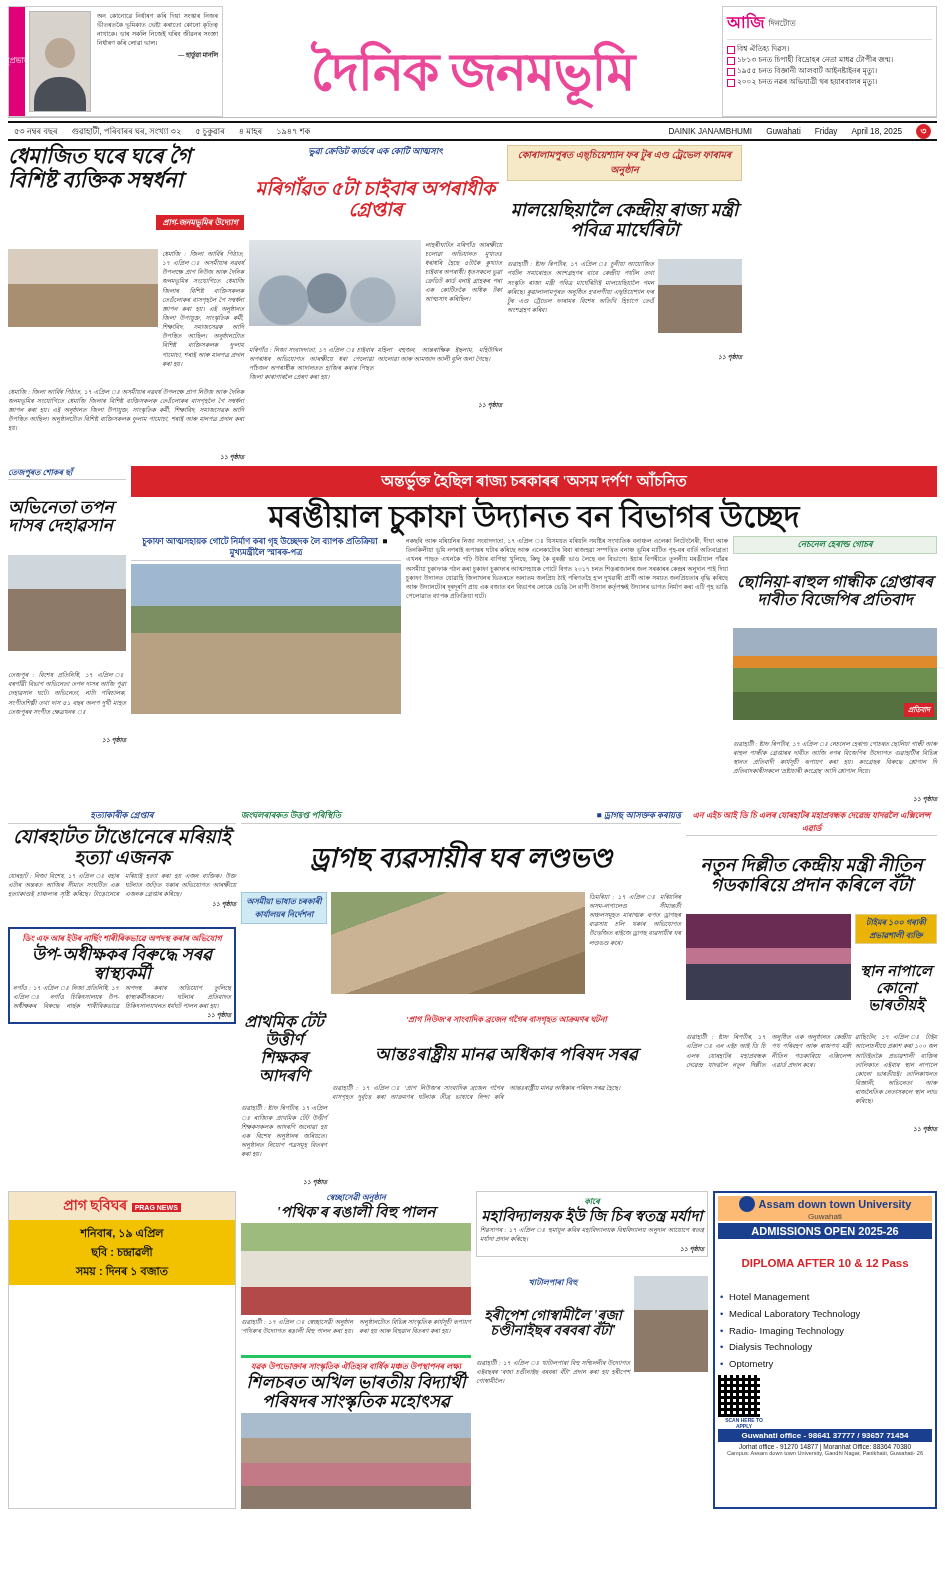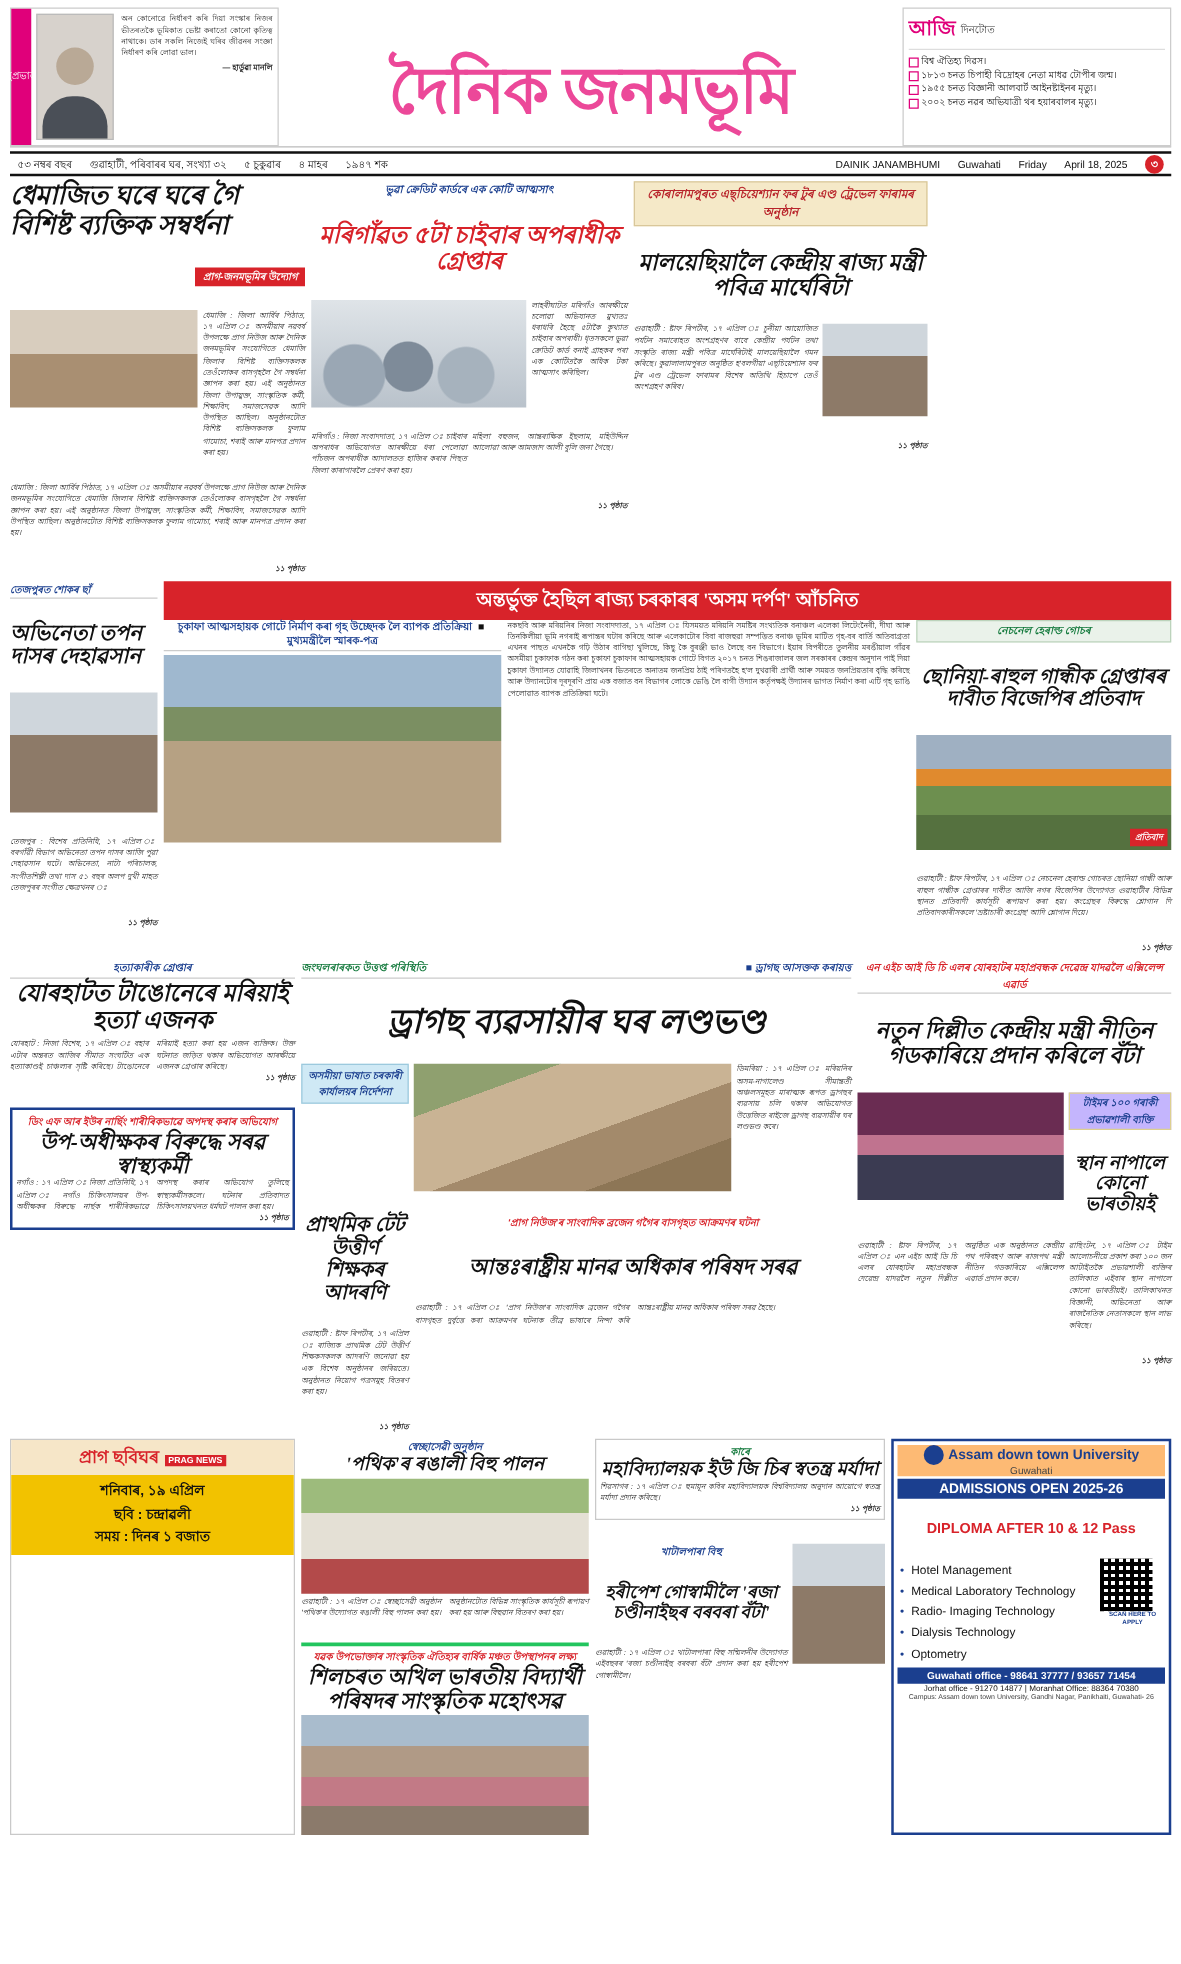--- a/index.html
+++ b/index.html
@@ -205,20 +205,21 @@
     <div class="col" style="width:118px;">
       <div style="font-size:8px;font-weight:bold;color:#1b3f8f;border-bottom:1px solid #ccc;">তেজপুৰত শোকৰ ছাঁ</div>
       <div class="hl" style="font-size:17px;line-height:1.1;">অভিনেতা তপন দাসৰ দেহাৱসান</div>
       <div class="ph portrait" style="height:96px;"></div>
       <div class="body-text">তেজপুৰ : বিশেষ প্ৰতিনিধি, ১৭ এপ্ৰিল ঃ বৰগাঁৱী বিভাগ অভিনেতা তপন দাসৰ আজি পুৱা দেহাৱসান ঘটে। অভিনেতা, নাট্য পৰিচালক, সংগীতশিল্পী তথা দাস ৫১ বছৰ অলপ দুখী মাহত তেজপুৰৰ সংগীত ক্ষেত্ৰখনৰ ঃ</div>
       <div class="body-text" style="text-align:right;font-weight:bold;">১১ পৃষ্ঠাত</div>
     </div>
 
     <div style="flex:1;">
       <div class="banner-red">অন্তৰ্ভুক্ত হৈছিল ৰাজ্য চৰকাৰৰ 'অসম দৰ্পণ' আঁচনিত</div>
+      <div class="hl mega" style="margin:4px 0 3px;">মৰঙীয়াল চুকাফা উদ্যানত বন বিভাগৰ উচ্ছেদ</div>
       <div style="display:flex;gap:5px;">
         <div style="width:270px;">
           <div style="font-size:8.4px;font-weight:bold;color:#1b3f8f;line-height:1.3;text-align:center;border-bottom:1px solid #ccc;padding-bottom:2px;">
             <span>চুকাফা আত্মসহায়ক গোটে নিৰ্মাণ কৰা গৃহ উচ্ছেদক লৈ ব্যাপক প্ৰতিক্ৰিয়া</span>
             <span style="color:#111;">&nbsp;■&nbsp;</span>
             <span>মুখ্যমন্ত্ৰীলৈ স্মাৰক-পত্ৰ</span>
           </div>
           <div class="ph yellowmach" style="height:150px;margin-top:3px;"></div>
         </div>
         <div class="body-text" style="flex:1;">নকছবি আৰু মৰিয়নিৰ নিজা সংবাদদাতা, ১৭ এপ্ৰিল ঃ যিসময়ত মৰিয়নি সমষ্টিৰ সংখ্যতিক বনাঞ্চল এলেকা লিটেংনৈৰী, দীঘা আৰু তিনকিলীয়া ভূমি নগৰাই ৰূপান্তৰ ঘটাৰ কৰিছে আৰু এলেকাটোৰ বিবা ৰাজহুৱা সম্পত্তিত বনাঞ্চ ভূমিৰ মাটিত গৃহ-বৰ বাৰ্তি অতিবাগ্ৰতা এখনৰ পাছত এখনকৈ গঢ়ি উঠাৰ বাগিছা খুলিছে, কিছু কৈ বুৰঞ্জী ভাও লৈছে বন বিভাগে। ইয়াৰ বিপৰীতে তুলনীয় মৰঙীয়াল গাঁৱৰ অসমীয়া চুকাফাক গঠন কৰা চুকাফা চুকাফাৰ আত্মসহায়ক গোটে বিগত ২০১৭ চনত শিঙৰাজালৰ জল সৰকাৰৰ কেন্দ্ৰৰ অনুদান পাই দিয়া চুকাফা উদ্যানত যোৱাহি জিলাখনৰ ভিতৰতে অনাতম জনপ্ৰিয় ঠাই পৰিণতহৈ হ'ল দুখৱাৰী প্ৰাৰ্থী আৰু সময়ত জনপ্ৰিয়তাৰ বৃদ্ধি কৰিছে আৰু উদ্যানটোৰ দূৰদূৰণি প্ৰায় এক বজাত বন বিভাগৰ লোকে ভেঙি লৈ বাগী উদ্যান কৰ্তৃপক্ষই উদ্যানৰ ভাগত নিৰ্মাণ কৰা এটি গৃহ ভাঙি পেলোৱাত ব্যাপক প্ৰতিক্ৰিয়া ঘটে।</div>
@@ -280,21 +281,21 @@
         </div>
       </div>
     </div>
 
     <div class="col" style="flex:1;">
       <div style="text-align:center;font-size:8.2px;font-weight:bold;color:#d8232a;border-bottom:1px solid #ccc;">এন এইচ আই ডি চি এলৰ যোৰহাটৰ মহাপ্ৰবন্ধক দেৱেন্দ্ৰ যাদৱলৈ এক্সিলেন্স এৱাৰ্ড</div>
       <div class="hl" style="font-size:18px;text-align:center;">নতুন দিল্লীত কেন্দ্ৰীয় মন্ত্ৰী নীতিন গডকাৰিয়ে প্ৰদান কৰিলে বঁটা</div>
       <div style="display:flex;gap:4px;">
         <div class="ph stage" style="flex:1;height:86px;"></div>
         <div class="col" style="width:82px;">
-          <div style="background:#c4b5fd;border:1px solid #ddd08f;font-size:8px;font-weight:bold;text-align:center;color:#1b3f8f;padding:1px;">টাইমৰ ১০০ গৰাকী প্ৰভাৱশালী ব্যক্তি</div>
+          <div style="background:#eab308;border:1px solid #ddd08f;font-size:8px;font-weight:bold;text-align:center;color:#1b3f8f;padding:1px;">টাইমৰ ১০০ গৰাকী প্ৰভাৱশালী ব্যক্তি</div>
           <div class="hl" style="font-size:15px;text-align:center;">স্থান নাপালে কোনো ভাৰতীয়ই</div>
         </div>
       </div>
       <div style="display:flex;gap:4px;">
         <div class="body-text" style="flex:1;column-count:2;column-gap:6px;">গুৱাহাটী : ষ্টাফ ৰিপৰ্টাৰ, ১৭ এপ্ৰিল ঃ এন এইচ আই ডি চি এলৰ যোৰহাটৰ মহাপ্ৰবন্ধক দেৱেন্দ্ৰ যাদৱলৈ নতুন দিল্লীত অনুষ্ঠিত এক অনুষ্ঠানত কেন্দ্ৰীয় পথ পৰিবহণ আৰু ৰাজপথ মন্ত্ৰী নীতিন গডকাৰিয়ে এক্সিলেন্স এৱাৰ্ড প্ৰদান কৰে।</div>
         <div class="body-text" style="width:82px;">ৱাছিংটন, ১৭ এপ্ৰিল ঃ টাইম আলোচনীয়ে প্ৰকাশ কৰা ১০০ জন আটাইতকৈ প্ৰভাৱশালী ব্যক্তিৰ তালিকাত এইবাৰ স্থান নাপালে কোনো ভাৰতীয়ই। তালিকাখনত বিজ্ঞানী, অভিনেতা আৰু ৰাজনৈতিক নেতাসকলে স্থান লাভ কৰিছে।</div>
       </div>
       <div class="body-text" style="text-align:right;font-weight:bold;">১১ পৃষ্ঠাত</div>
     </div>
   </div>
@@ -347,21 +348,21 @@
     <div class="adbox" style="flex:1;padding:3px;">
       <div class="ad-head">
         <div style="display:flex;align-items:center;justify-content:center;gap:4px;">
           <span style="width:16px;height:16px;border-radius:50%;background:#1b3f8f;display:inline-block;"></span>
           <span style="font-size:11px;font-weight:bold;color:#1b3f8f;">Assam down town University</span>
         </div>
         <div style="font-size:8px;color:#444;">Guwahati</div>
       </div>
       <div style="background:#1b3f8f;color:#fff;text-align:center;font-size:11px;font-weight:bold;padding:2px;margin-top:2px;">ADMISSIONS OPEN 2025-26</div>
       <div style="text-align:center;font-size:11.5px;font-weight:bold;color:#d8232a;padding:18px 0;">DIPLOMA AFTER 10 &amp; 12 Pass</div>
-      <div style="display:flex;">
+      <div style="display:flex;flex-direction:column;">
         <ul class="ad-list" style="flex:1;margin:0;padding-left:2px;">
           <li>Hotel Management</li>
           <li>Medical Laboratory Technology</li>
           <li>Radio- Imaging Technology</li>
           <li>Dialysis Technology</li>
           <li>Optometry</li>
         </ul>
         <div style="width:52px;text-align:center;">
           <div class="qr"></div>
           <div style="font-size:5px;color:#1b3f8f;font-weight:bold;">SCAN HERE TO APPLY</div>

